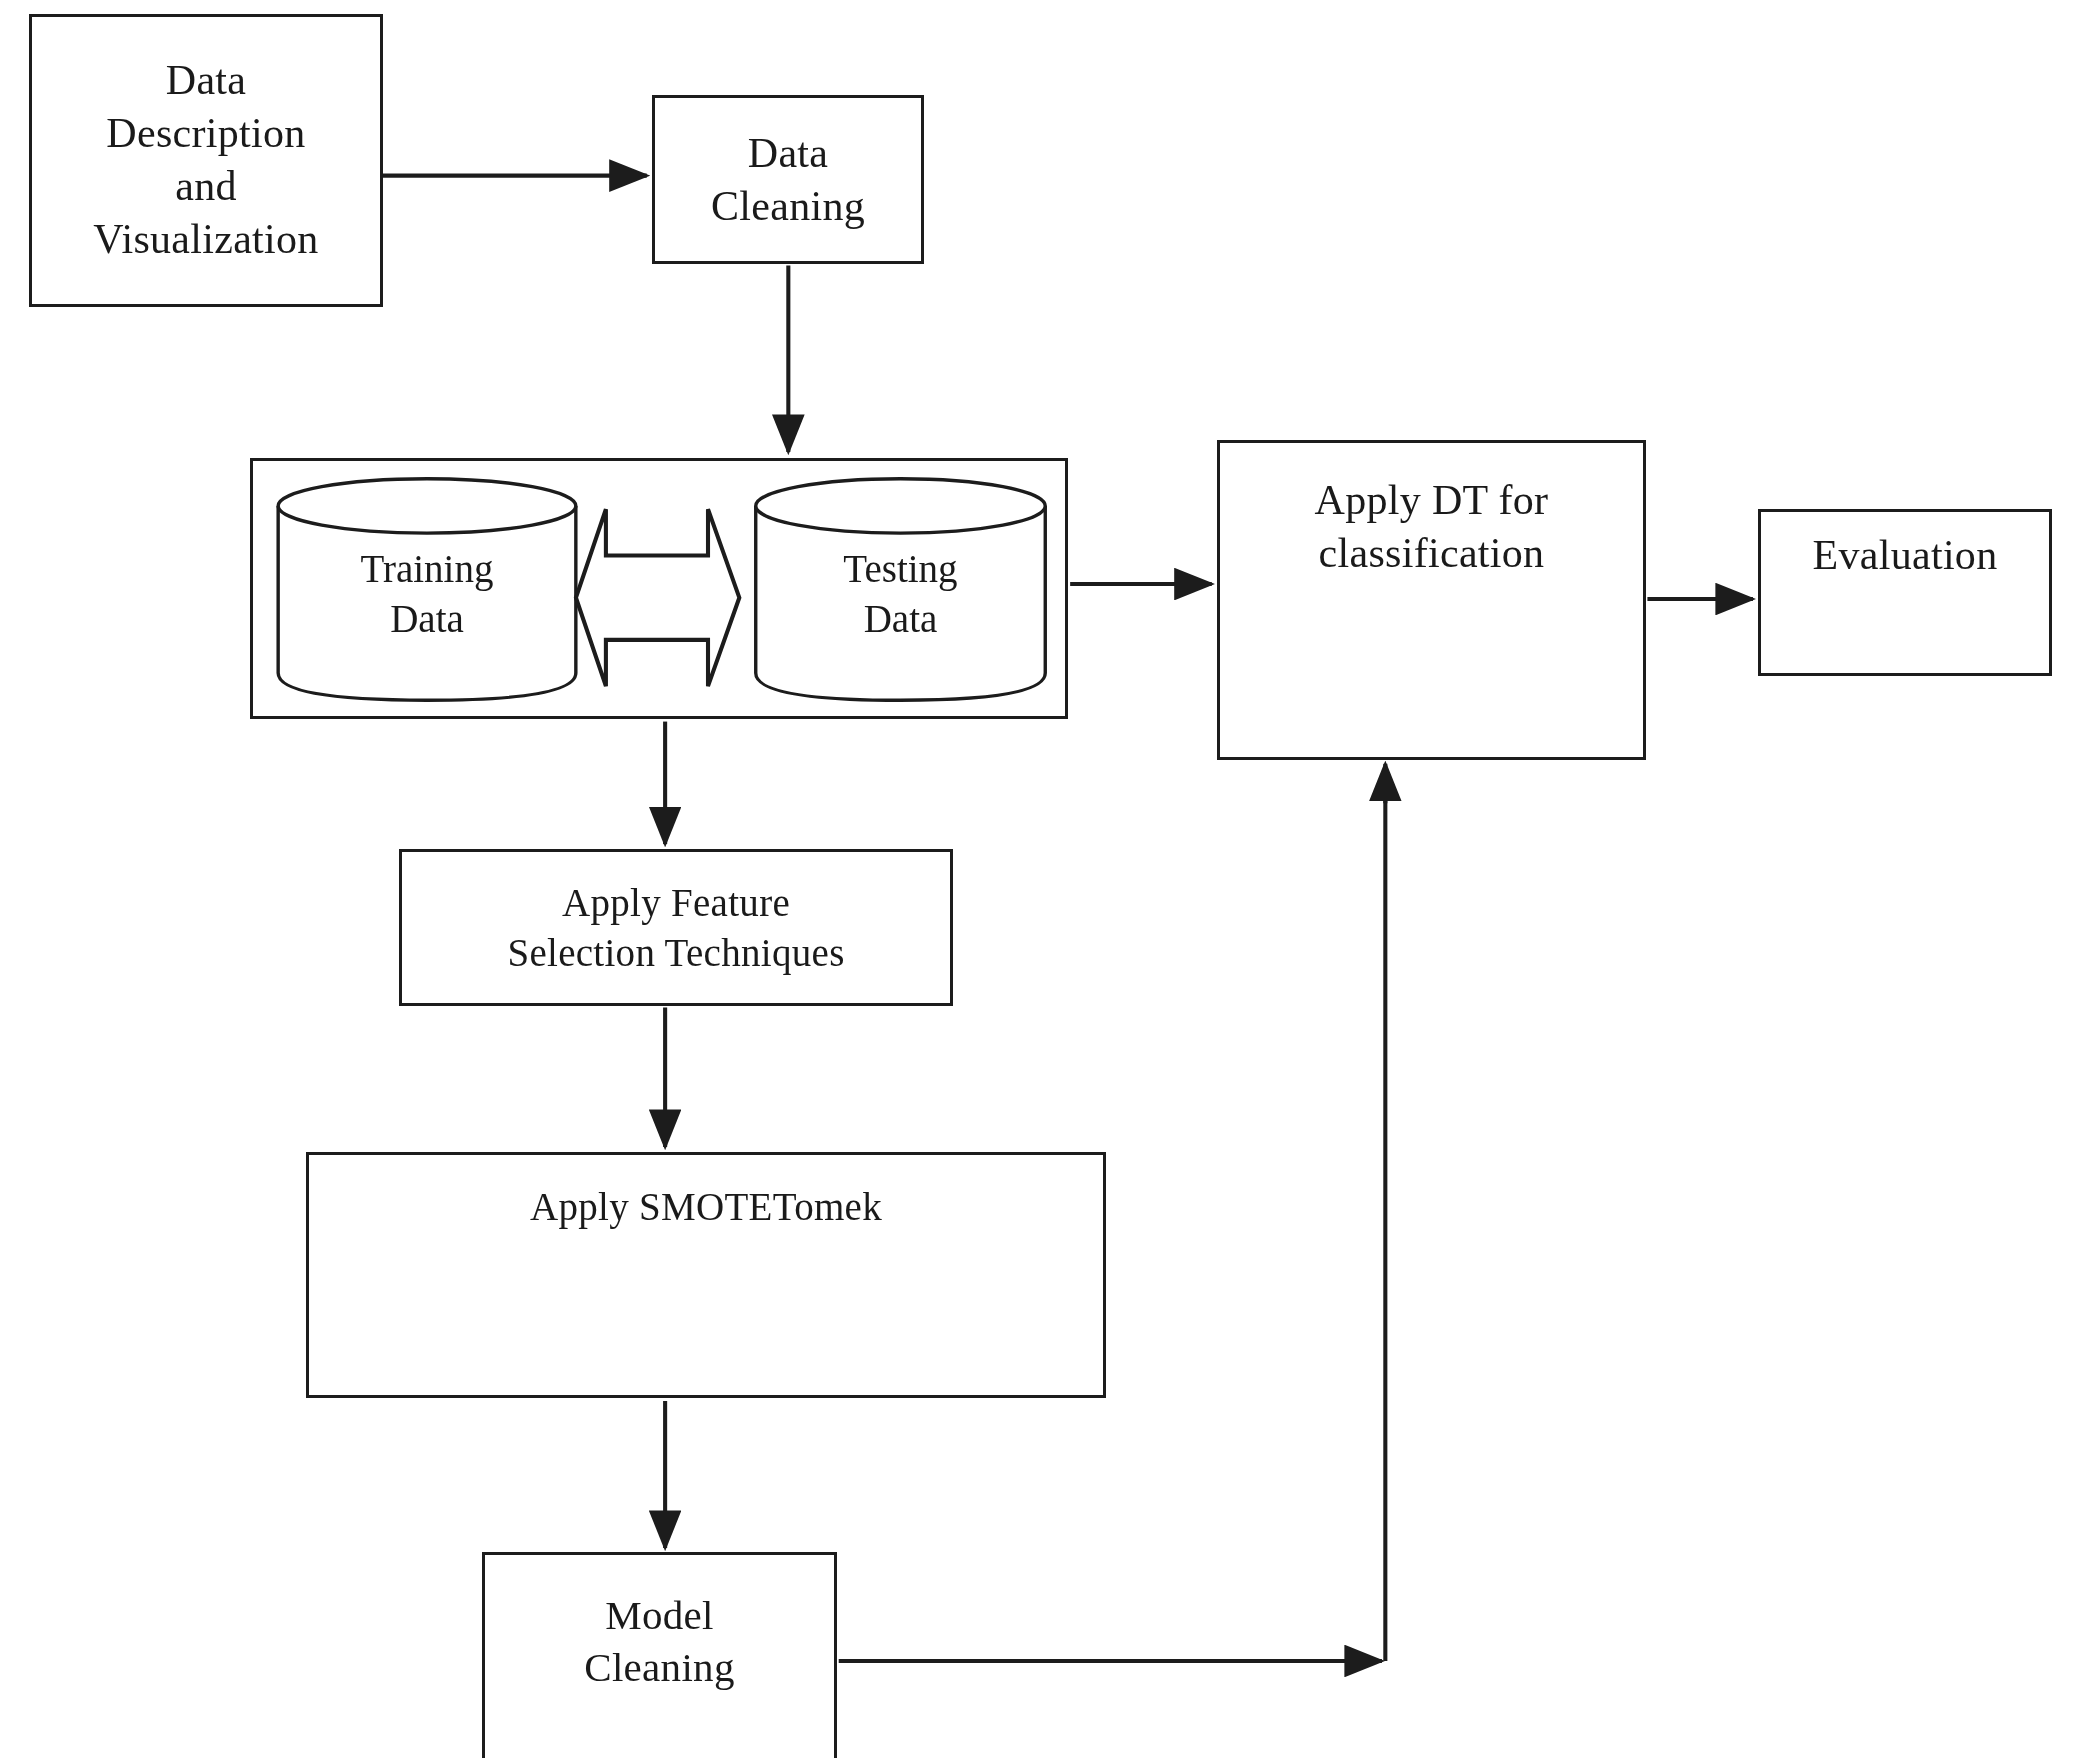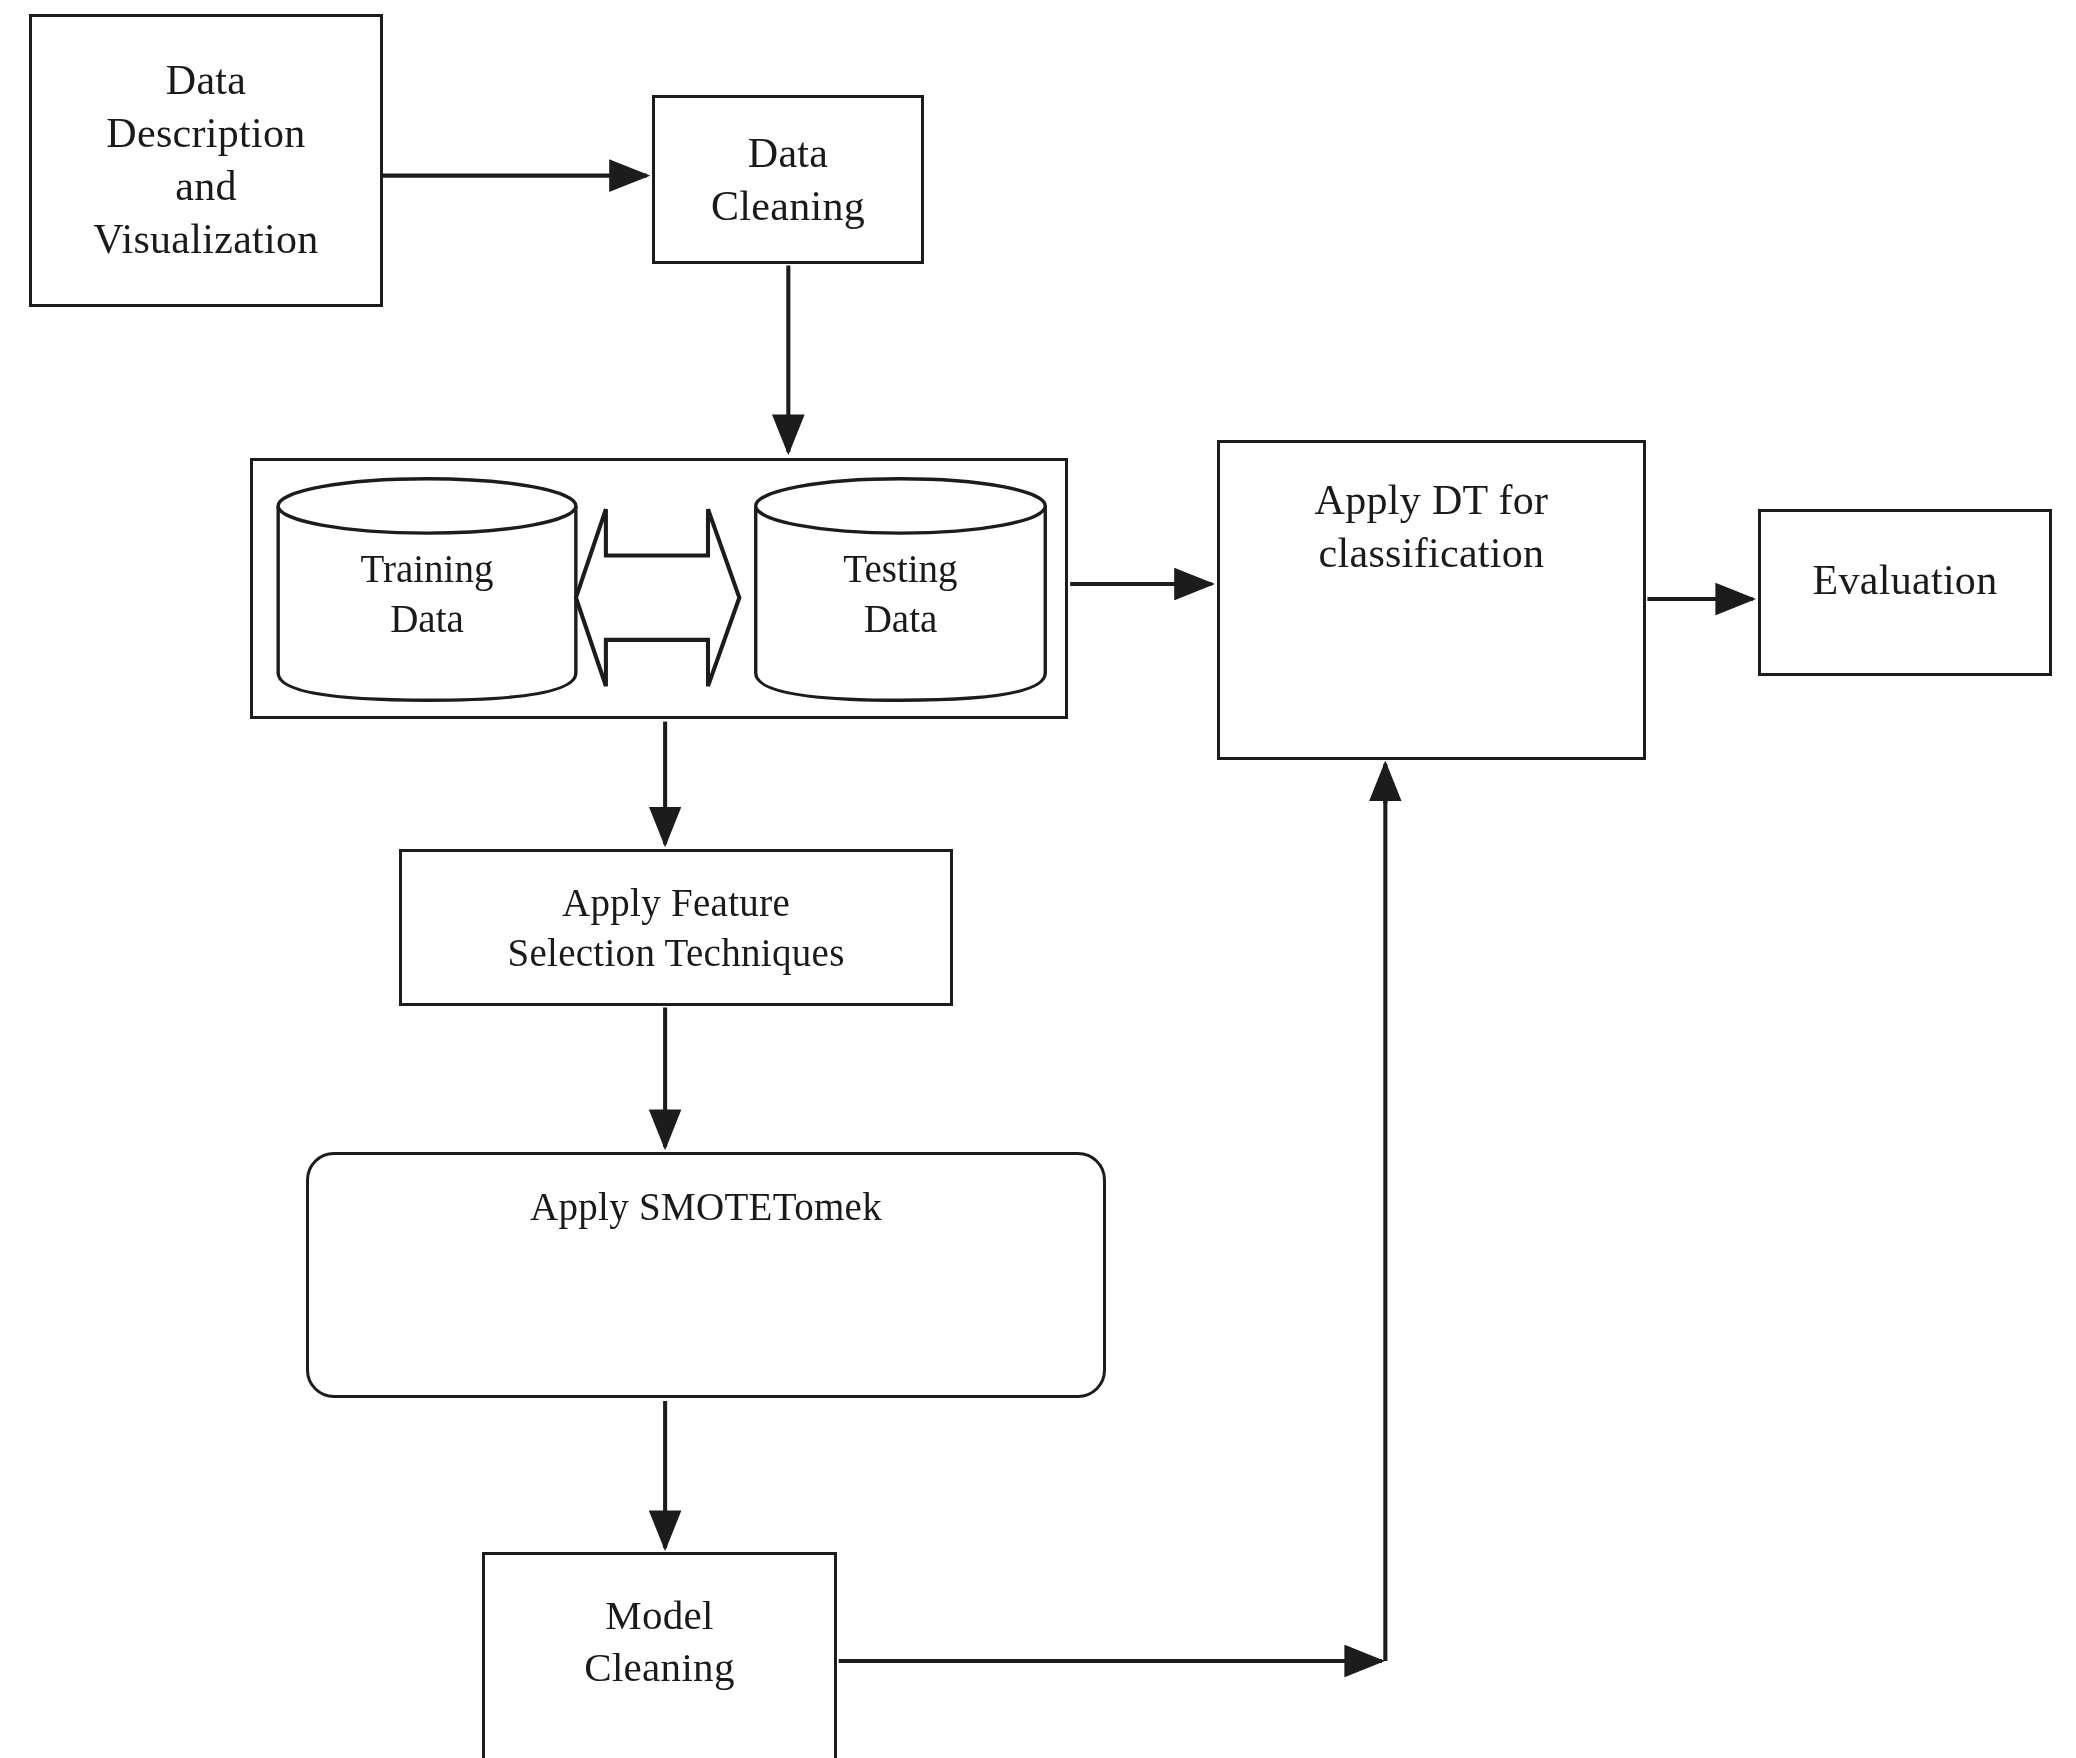--- a/index.html
+++ b/index.html
@@ -58,35 +58,34 @@
   #node-apply-dt {
     left: 1217px; top: 440px; width: 429px; height: 320px;
     align-items: flex-start;
     padding-top: 31px;
   }
   #node-apply-dt .label { font-size: 42px; }
 
   #node-evaluation {
     left: 1758px; top: 509px; width: 294px; height: 167px;
     align-items: flex-start;
-    padding-top: 42px;
+    padding-top: 17px;
   }
   #node-evaluation .label { font-size: 42px; }
 
   #node-feature-selection {
     left: 399px; top: 849px; width: 554px; height: 157px;
     align-items: center;
   }
   #node-feature-selection .label { font-size: 39px; }
 
   #node-smotetomek {
     left: 306px; top: 1152px; width: 800px; height: 246px;
     align-items: flex-start;
     padding-top: 27px;
-    border-radius: 28px;
   }
   #node-smotetomek .label { font-size: 39px; }
 
   #node-model-training {
     left: 482px; top: 1552px; width: 355px; height: 215px;
     align-items: flex-start;
     padding-top: 35px;
   }
   #node-model-training .label { font-size: 41px; }
 

